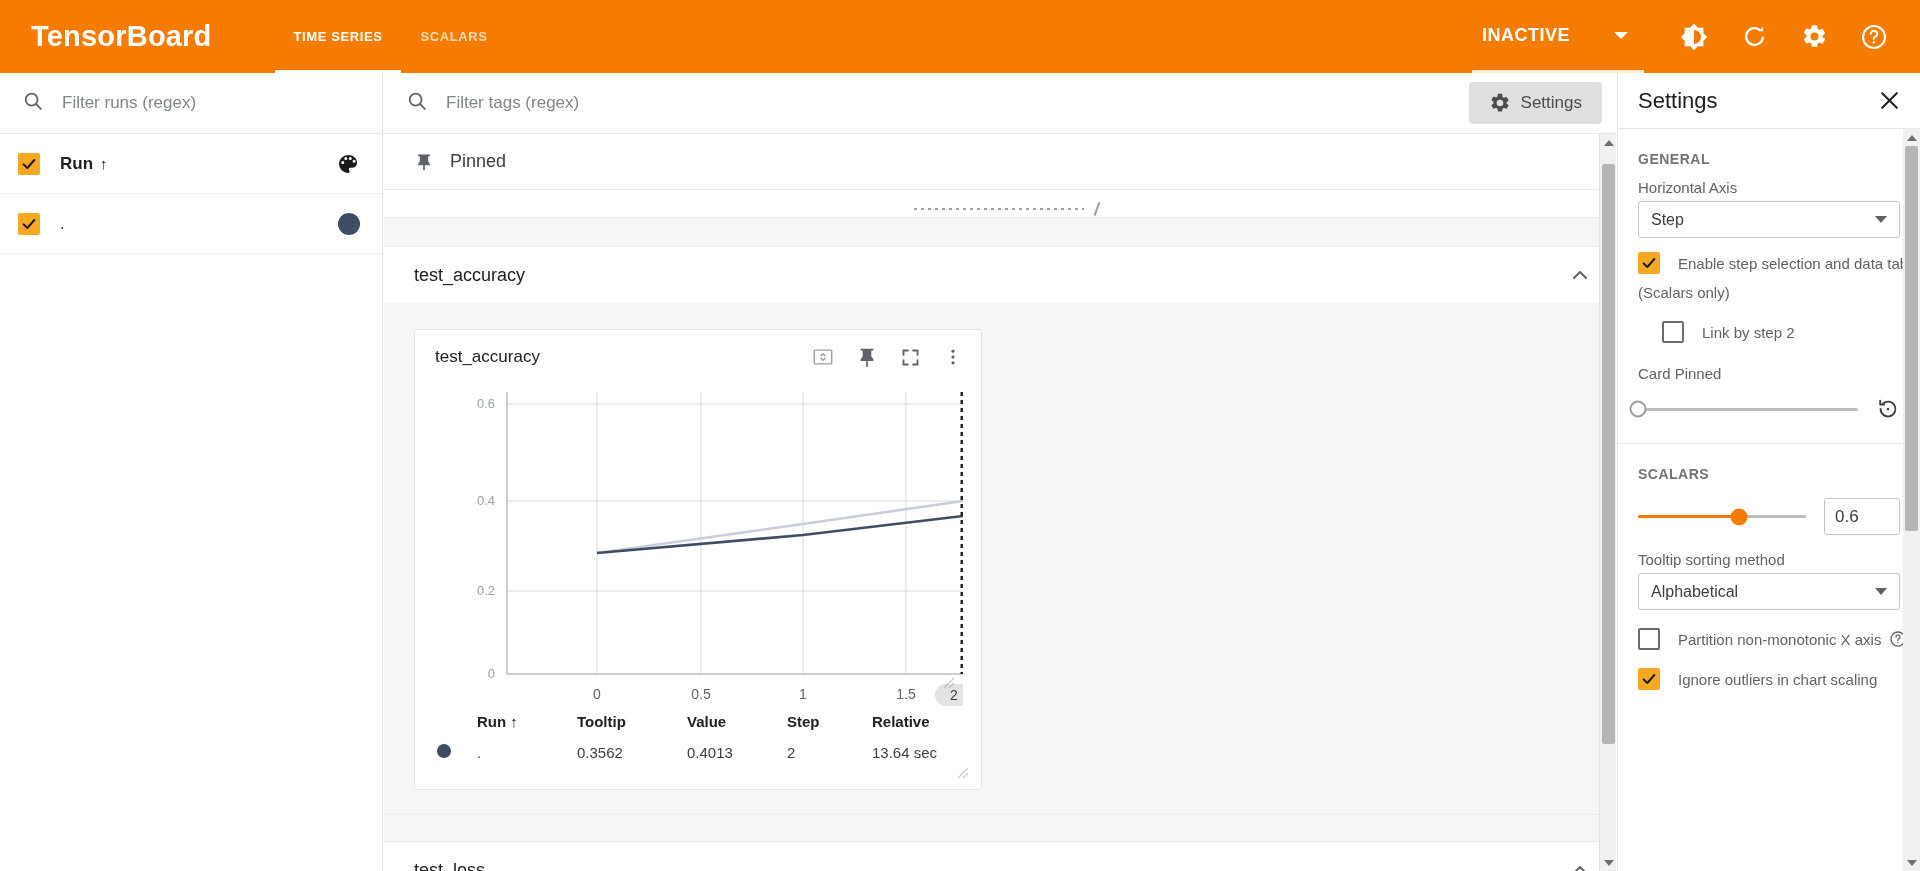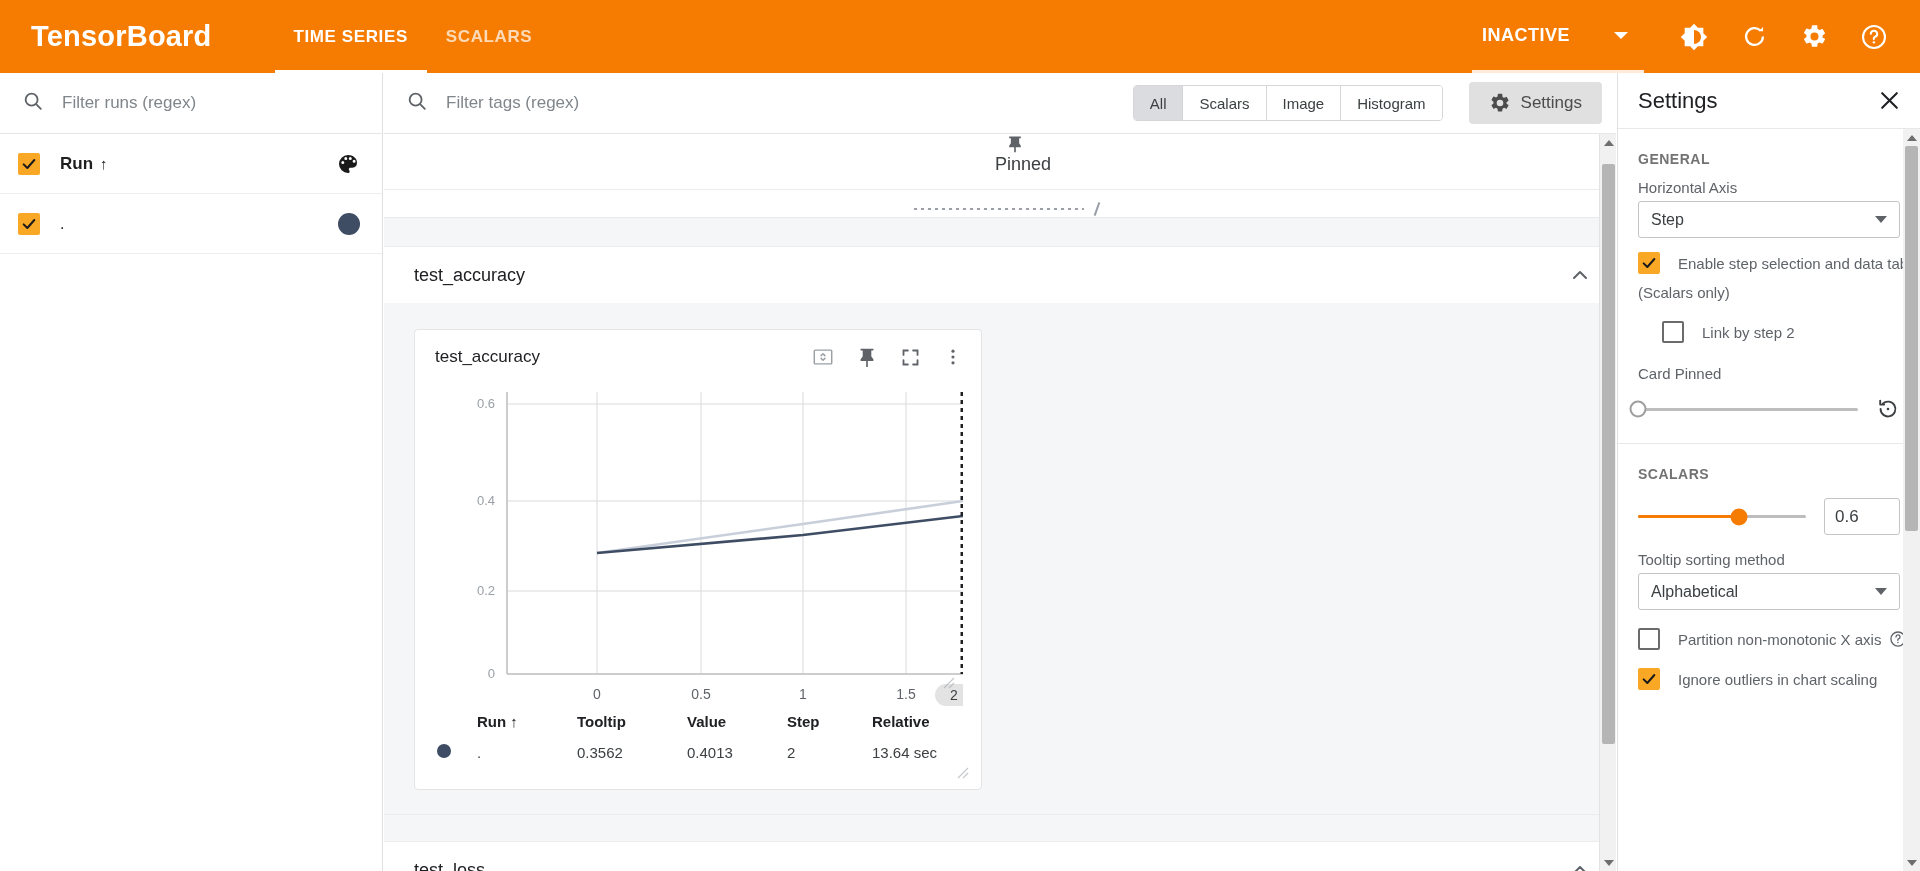--- a/index.html
+++ b/index.html
@@ -22,21 +22,21 @@
   .brand {
     color: #fff; font-size: 29px; font-weight: bold;
     margin-left: 31px; letter-spacing: .2px;
     white-space: nowrap;
   }
   .navtabs { display: flex; align-items: stretch; height: 73px; margin-left: 63px; }
   .navtab {
     display: flex; align-items: center; justify-content: center;
     padding: 0 19px; height: 73px;
     color: rgba(255,255,255,.72);
-    font-size: 17px; font-weight: bold; letter-spacing: .6px;
+    font-size: 13px; font-weight: bold; letter-spacing: .6px;
     cursor: pointer; position: relative; white-space: nowrap;
   }
   .navtab.active { color: #fff; }
   .navtab.active::after {
     content: ""; position: absolute; left: 0; right: 0; bottom: 0;
     height: 3px; background: #fff;
   }
   .topright {
     position: absolute; right: 22px; top: 0; height: 73px;
     display: flex; align-items: center; gap: 12px;
@@ -132,21 +132,21 @@
     border-radius: 4px; cursor: pointer; flex: none;
     font-size: 17px; color: #4c4c4c;
   }
 
   .content-scroll {
     position: absolute; left: 0; top: 61px; width: 1232px; height: 737px;
     background: #f5f6f7; overflow: hidden;
   }
   .pinned-bar {
     height: 56px; background: #fff; display: flex; align-items: center;
-    padding: 0 0 0 30px; border-bottom: 1px solid #ececec; flex-direction: column;
+    padding: 0 0 0 30px; border-bottom: 1px solid #ececec;
   }
   .pinned-label { font-size: 18px; color: #3c4043; margin-left: 16px; }
   .pinned-stub {
     height: 28px; background: #fff; position: relative; overflow: hidden;
     border-bottom: 1px solid #eaeaea;
   }
   .pinned-stub .stub-dash {
     position: absolute; left: 530px; top: 18px; width: 170px; height: 2px;
     background: repeating-linear-gradient(to right,#9aa0a6 0 3px,transparent 3px 7px);
   }
@@ -395,26 +395,20 @@
 
     <div class="tags-bar">
       <span class="sicon">
         <svg width="22" height="22" viewBox="0 0 24 24" fill="none" stroke="#5f6368" stroke-width="2">
           <circle cx="10.5" cy="10.5" r="6.5"></circle>
           <line x1="15.4" y1="15.4" x2="20.5" y2="20.5" stroke-linecap="round"></line>
         </svg>
       </span>
       <input type="text" placeholder="Filter tags (regex)" style="">
 
-      <div class="filter-group">
-        <div class="filter-chip active">All</div>
-        <div class="filter-chip">Scalars</div>
-        <div class="filter-chip">Image</div>
-        <div class="filter-chip">Histogram</div>
-      </div>
 
       <div class="settings-btn">
         <span>
           <svg width="22" height="22" viewBox="0 0 24 24" fill="#4c4c4c" style="display:block">
             <path d="M19.14 12.94a7.07 7.07 0 0 0 .06-.94 7.07 7.07 0 0 0-.06-.94l2.03-1.58a.48.48 0 0 0 .12-.61l-1.92-3.32a.48.48 0 0 0-.59-.22l-2.39.96a7.02 7.02 0 0 0-1.62-.94l-.36-2.54A.47.47 0 0 0 13.94 2h-3.84a.47.47 0 0 0-.47.4l-.36 2.54c-.59.24-1.13.56-1.62.94l-2.39-.96a.48.48 0 0 0-.59.22L2.75 8.46a.48.48 0 0 0 .12.61l2.03 1.58c-.04.31-.06.63-.06.94s.02.63.06.94l-2.03 1.58a.48.48 0 0 0-.12.61l1.92 3.32c.12.22.38.3.59.22l2.39-.96c.49.38 1.03.7 1.62.94l.36 2.54c.04.24.24.4.47.4h3.84c.23 0 .43-.16.47-.4l.36-2.54c.59-.24 1.13-.56 1.62-.94l2.39.96c.22.08.47 0 .59-.22l1.92-3.32a.48.48 0 0 0-.12-.61zM12 15.6A3.6 3.6 0 1 1 15.6 12 3.6 3.6 0 0 1 12 15.6z"></path>
           </svg>
         </span>
         <span>Settings</span>
       </div>
     </div>

